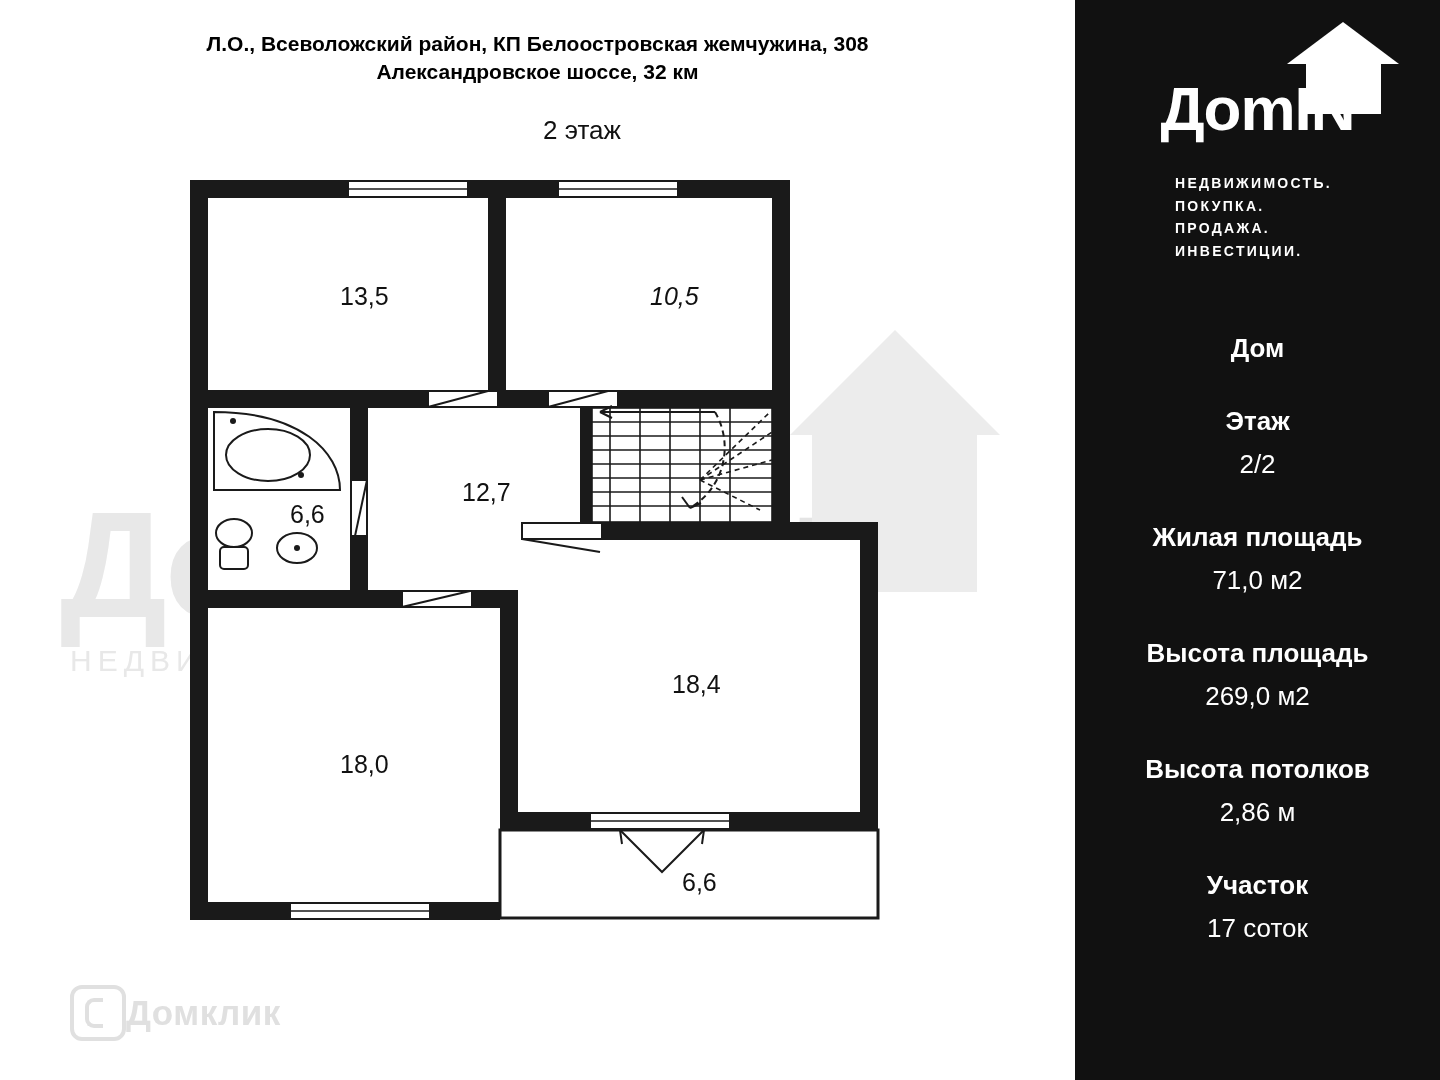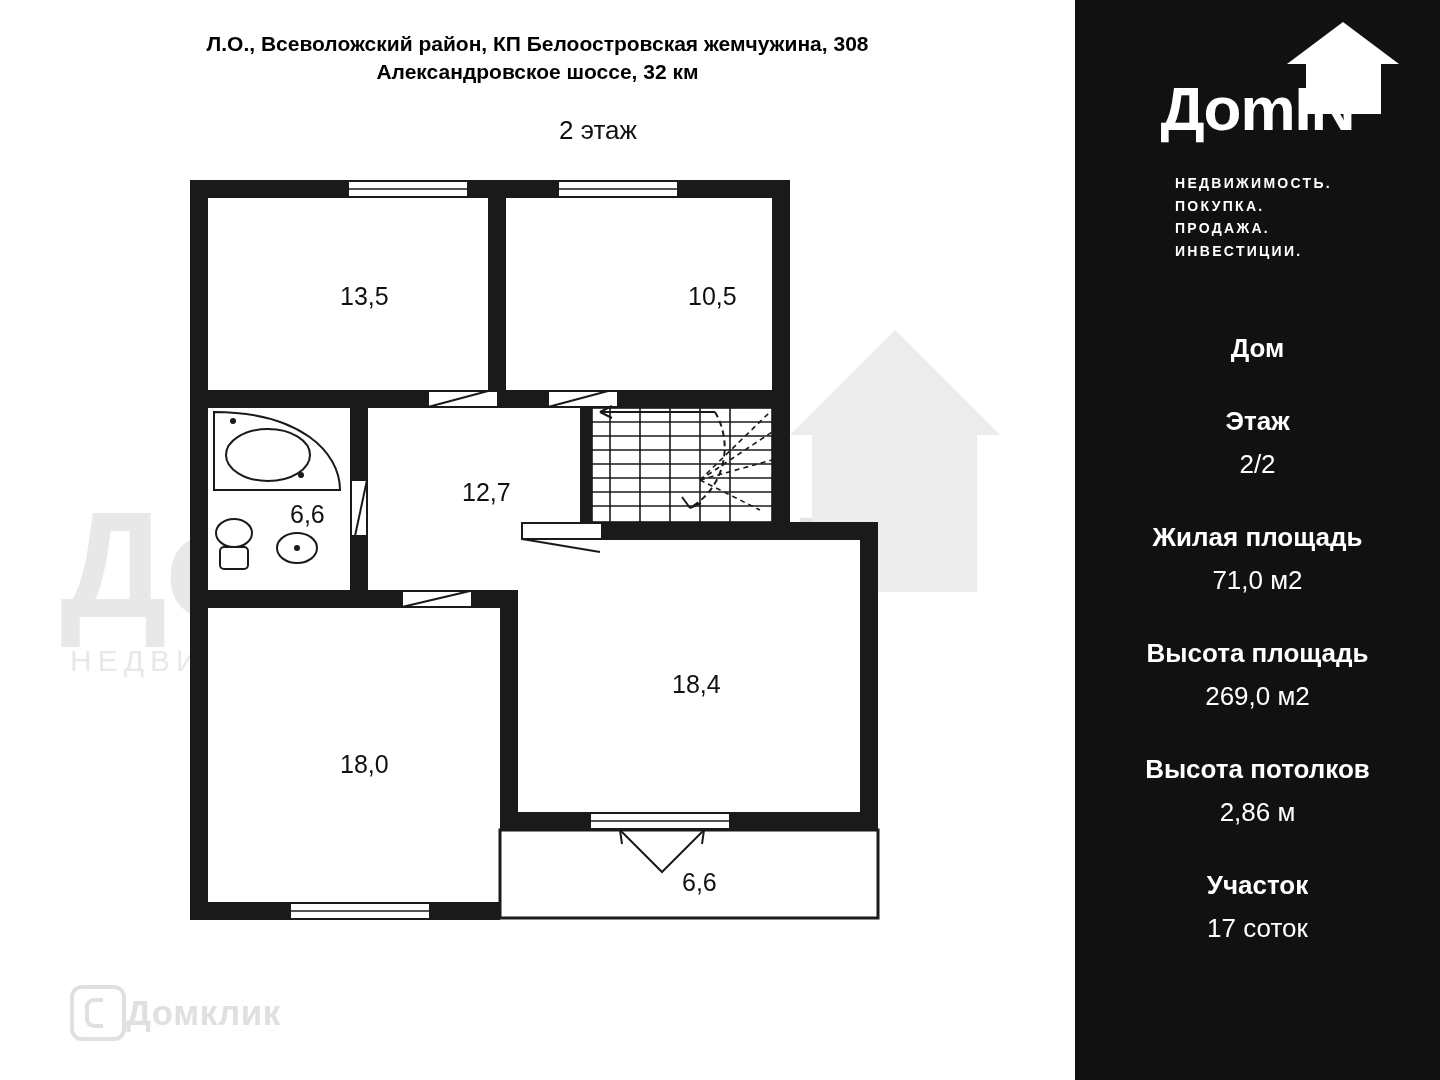--- a/index.html
+++ b/index.html
@@ -35,21 +35,20 @@
     color: #000;
     line-height: 1.35;
   }
   #floor-label {
     position: absolute;
     left: 0; top: 115px;
     width: 1164px;
     text-align: center;
     font-size: 26px;
     color: #111;
-    padding-left: 16px;
   }
 
   
   .wm {
     position: absolute;
     color: #e8e8e8;
     font-weight: bold;
     user-select: none;
     pointer-events: none;
   }
@@ -343,21 +342,21 @@
       <circle cx="127" cy="388" r="3" fill="#1a1a1a" stroke="none"></circle>
     </g>
 
     <g stroke="#1a1a1a" stroke-width="2" fill="none">
       <path d="M450 670 L492 712 L534 670"></path>
       <path d="M450 670 l2 14 M534 670 l-2 14"></path>
     </g>
   </svg>
 
   <div class="room-num" style="left:340px; top:282px;">13,5</div>
-  <div class="room-num" style="left:688px; top:282px;">10,5</div>
+  <div class="room-num" style="left:650px; top:282px;font-style:italic;">10,5</div>
   <div class="room-num" style="left:290px; top:500px;">6,6</div>
   <div class="room-num" style="left:462px; top:478px;">12,7</div>
   <div class="room-num" style="left:672px; top:670px;">18,4</div>
   <div class="room-num" style="left:340px; top:750px;">18,0</div>
   <div class="room-num" style="left:682px; top:868px;">6,6</div>
 
   <div id="domclick">
     <div class="dc-mark"></div>
     <div class="dc-text">Домклик</div>
   </div>

